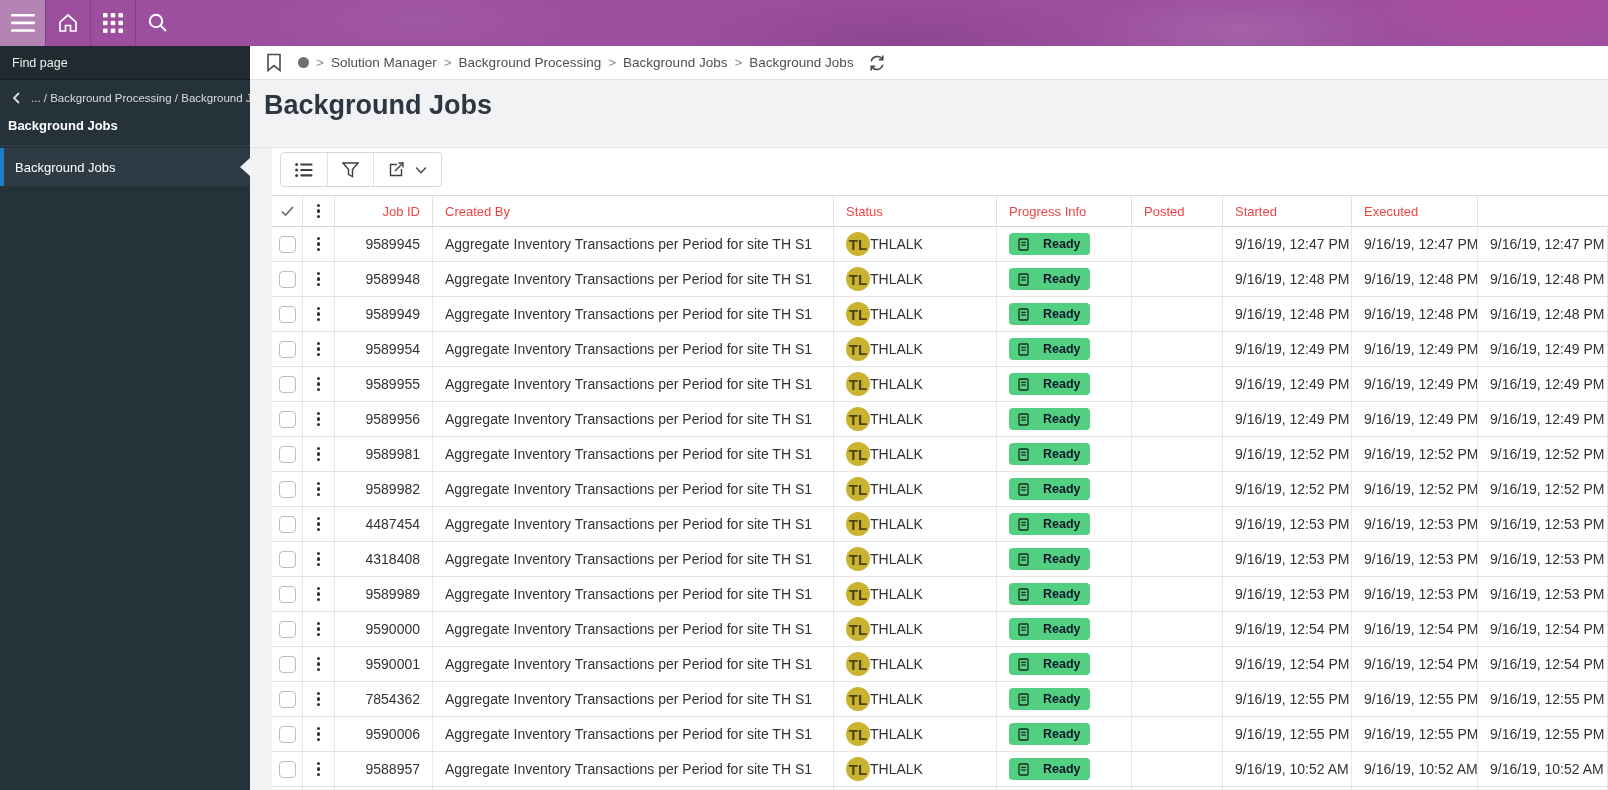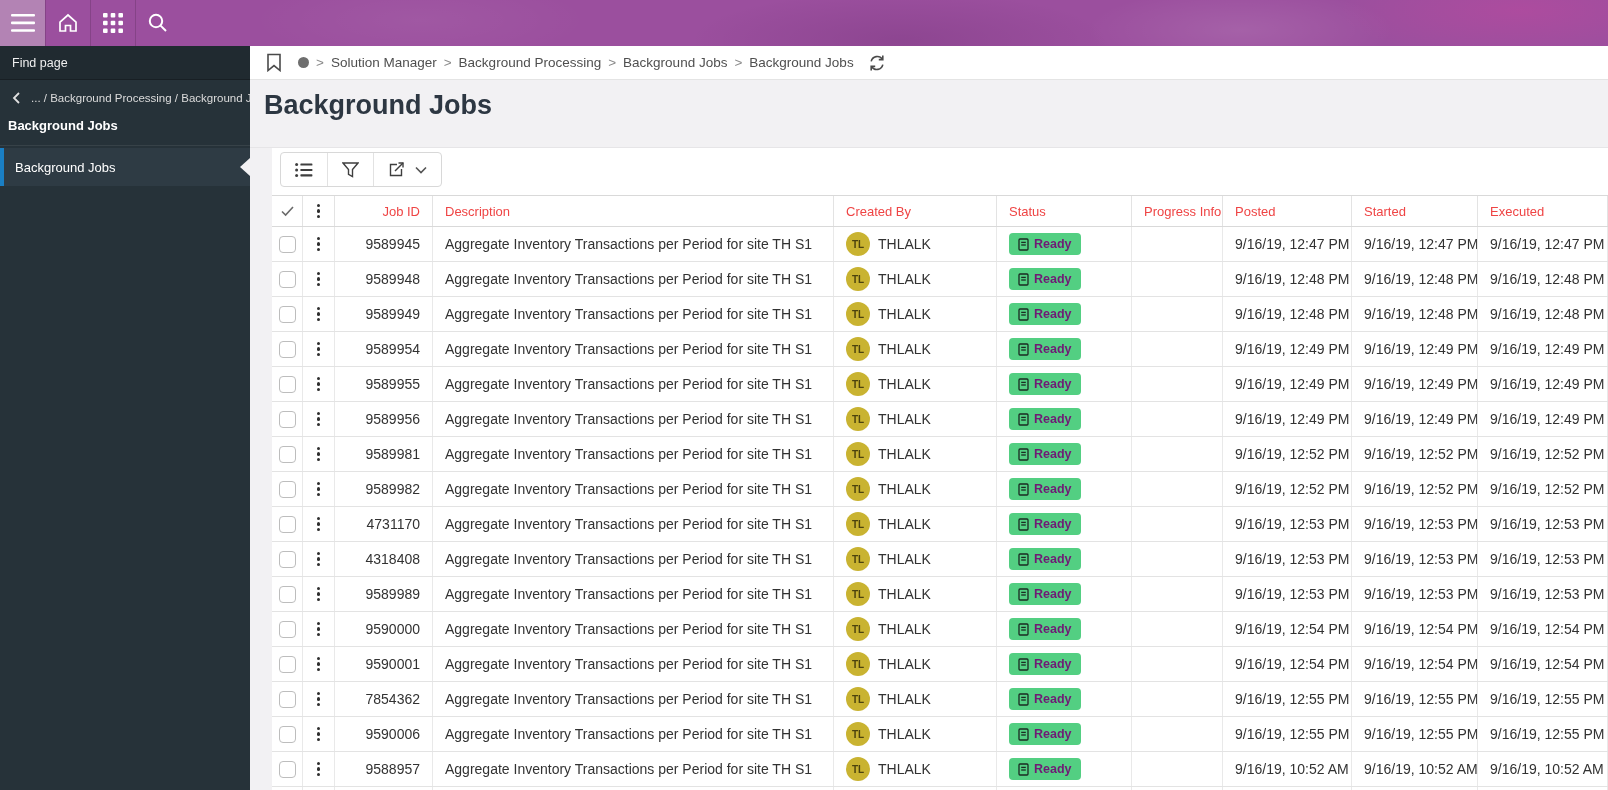--- a/index.html
+++ b/index.html
@@ -79,24 +79,24 @@
   .trow { height:35px; border-bottom:1px solid #e3e3e3; cursor:pointer; background:#fff; }
   .trow .cell { display:flex; align-items:center; font-size:14px; color:#323232;
     padding:0 12px; border-right:1px solid #e9e9e9; white-space:nowrap; overflow:hidden; }
   .trow .cell.r { justify-content:flex-end; }
   .trow .cell.c { justify-content:center; padding:0; }
   .checkbox { width:17px; height:17px; border:1px solid #bdbdbd; border-radius:4px;
     background:#fff; cursor:pointer; }
   .kebab { display:flex; flex-direction:column; gap:2.5px; cursor:pointer; padding:4px; }
   .kebab i { width:3.2px; height:3.2px; border-radius:50%; background:#2e2e2e; }
   .avatar { width:24px; height:24px; border-radius:50%;
-    background:var(--avatar-yellow, #c9b331); color:#4c430e; font-size:10px; font-weight:bold;
-    display:flex; align-items:center; justify-content:center; margin-right:8px; flex:0 0 auto; }
-  .badge { display:inline-flex; align-items:center; gap:5px;
-    background:var(--badge-green, #53cf82); color:#701a75; font-size:12.5px; font-weight:bold;
+    background:var(--avatar-yellow, #c9b331); color:#4c430e; font-size:15px; font-weight:bold;
+    display:flex; align-items:center; justify-content:center; flex:0 0 auto; }
+  .badge { display:inline-flex; align-items:center; gap:14px;
+    background:var(--badge-green, #53cf82); color:#0f172a; font-size:12.5px; font-weight:bold;
     border-radius:4px; padding:4px 9px; }
   .sliver { height:10px; }
   .sliver .cell { border-right:1px solid #e9e9e9; }
 
   svg { display:block; }
 </style>
 </head>
 <body>
 
 <div class="app">
@@ -245,21 +245,20 @@
           </span>
         </div>
         <div class="cell c">
           <span class="kebab">
               <i></i>
               <i></i>
               <i></i>
             </span>
         </div>
         <div class="cell r">Job ID</div>
-        <div class="cell">Description</div>
         <div class="cell">Created By</div>
         <div class="cell">Status</div>
         <div class="cell">Progress Info</div>
         <div class="cell">Posted</div>
         <div class="cell">Started</div>
         <div class="cell">Executed</div>
       </div>
 
       
       <div id="table-body">
@@ -547,21 +546,21 @@
     <div class="cell c">
               <span class="checkbox"></span>
             </div>
     <div class="cell c">
               <span class="kebab">
                 <i></i>
                 <i></i>
                 <i></i>
               </span>
             </div>
-    <div class="cell r">4731170</div>
+    <div class="cell r">4487454</div>
     <div class="cell">Aggregate Inventory Transactions per Period for site TH S1</div>
     <div class="cell">
       <span class="avatar">TL</span>
       <span>THLALK</span>
     </div>
     <div class="cell">
       <span class="badge">
         <span>
           <svg width="11" height="13" viewBox="0 0 11 13" fill="none" stroke="#1b2a22" stroke-width="1.3">
                     <rect x="1" y="1" width="9" height="11" rx="1"></rect>

